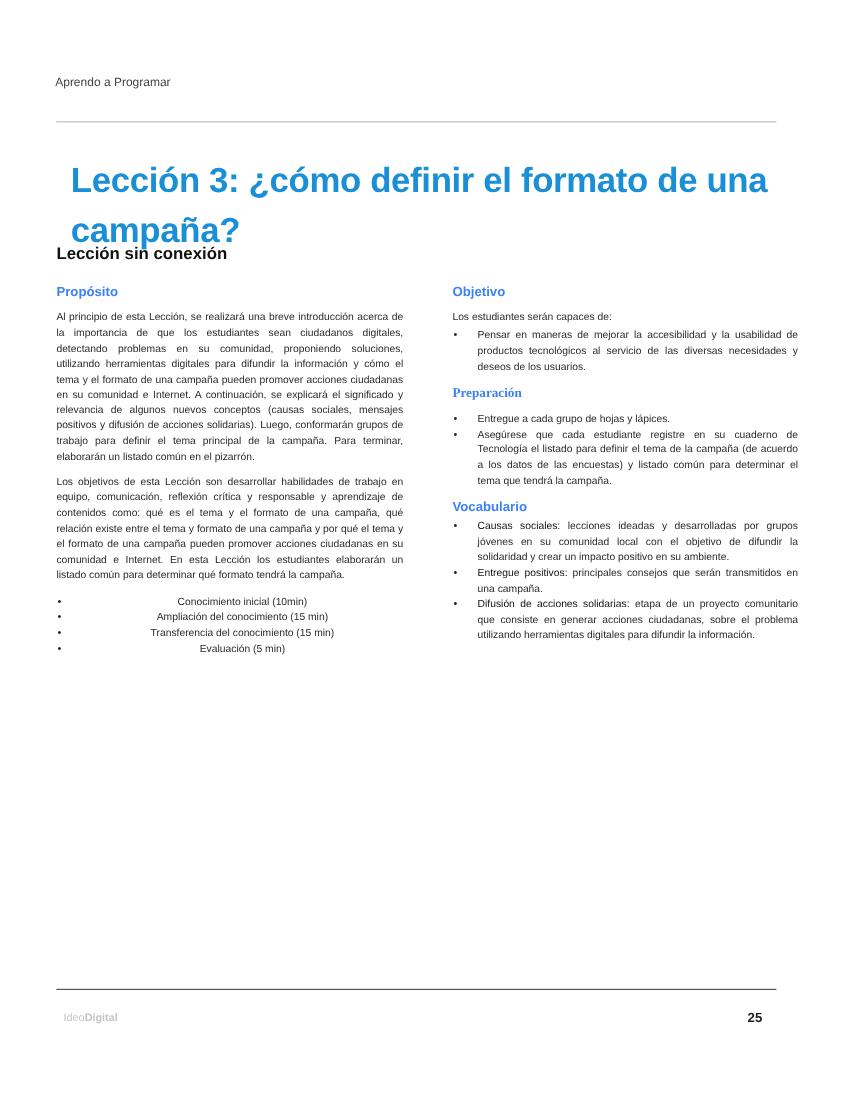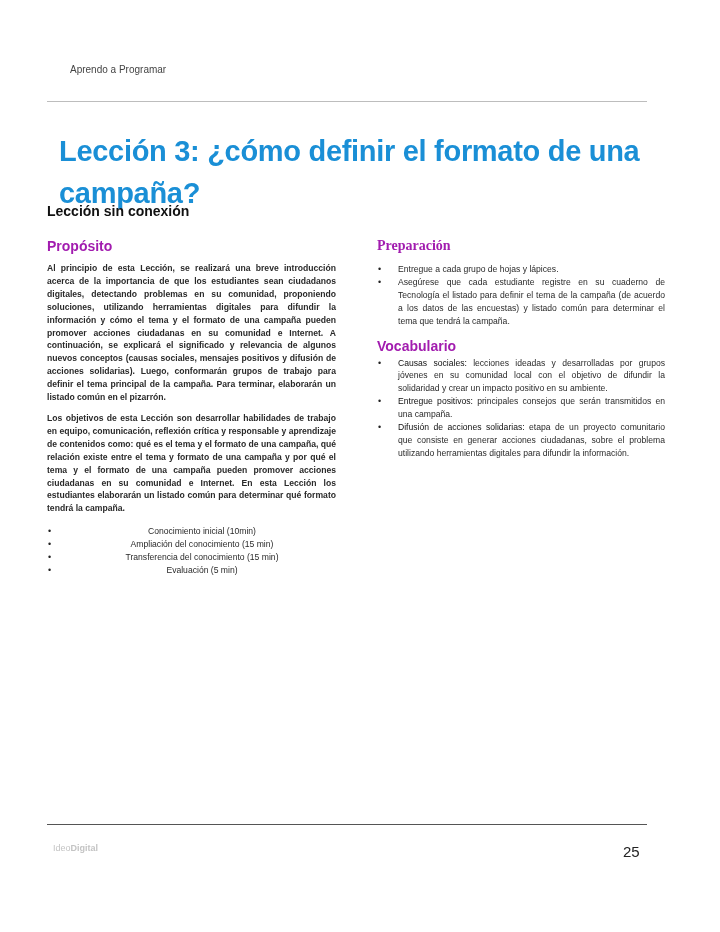--- a/index.html
+++ b/index.html
@@ -1,37 +1,37 @@
 <!DOCTYPE html>
 <html><head>
 <meta charset="utf-8">
 <style>
   html, body { margin: 0; padding: 0; background: #ffffff; }
   body { width: 720px; height: 932px; position: relative; overflow: hidden;
          font-family: "Liberation Sans", "DejaVu Sans", sans-serif; color: #222; }
-  .running-header { position: absolute; left: 70px; top: 64px; font-size: 10px; color: #444; }
+  .running-header { position: absolute; left: 46px; top: 64px; font-size: 10px; color: #444; }
   .rule-top { position: absolute; left: 47px; top: 101px; width: 600px; height: 1px; background: #bdbdbd; }
   .title { position: absolute; left: 47px; top: 118px; width: 620px; margin: 12px;
            font-size: 29px; line-height: 42px; font-weight: bold; color: #1a8fd6; letter-spacing: -0.3px; }
   .subtitle { position: absolute; left: 47px; top: 203px; font-size: 14px; font-weight: bold; color: #111; }
   .col { position: absolute; top: 238px; width: 289px; }
   .col.left { left: 47px; }
   .col.right { left: 377px; width: 288px; }
-  h2 { margin: 0 0 8px 0; font-size: 14px; font-weight: bold; color: #a21caf; }
-  p { margin: 0 0 8px 0; font-size: 8.6px; line-height: 12.9px; text-align: justify; color: #2a2a2a; font-weight: bold; }
+  h2 { margin: 0 0 8px 0; font-size: 11px; font-weight: bold; color: #3b82f6; }
+  p { margin: 0 0 8px 0; font-size: 8.6px; line-height: 12.9px; text-align: justify; color: #2a2a2a; }
   ul { margin: 0 0 10px 0; padding: 0; list-style: none; }
   li { position: relative; padding-left: 21px; font-size: 8.6px; line-height: 12.9px; text-align: justify; color: #2a2a2a; }
   li::before { content: "•"; position: absolute; left: 1px; top: 0; font-size: 9px; color: #222; }
   ul.seq li { text-align: center; }
   .sec { margin-bottom: 6px; }
   .term { font-weight: normal; color: #111; }
   .rule-bottom { position: absolute; left: 47px; top: 824px; width: 600px; height: 1px; background: #555; }
   .footer-brand { position: absolute; left: 53px; top: 843px; font-size: 9px; color: #c4c4c4; }
   .footer-brand .b { font-weight: bold; margin-top: 21px; }
-  .page-num { position: absolute; left: 623px; top: 843px; font-size: 15px; font-weight: normal; color: #222; }
+  .page-num { position: absolute; left: 623px; top: 843px; font-size: 11px; font-weight: bold; color: #222; }
 </style>
 </head>
 <body>
 
 <div class="running-header">Aprendo a Programar</div>
 <div class="rule-top"></div>
 
 <h1 class="title">Lección 3: ¿cómo definir el formato de una campaña?</h1>
 <div class="subtitle">Lección sin conexión</div>
 
@@ -46,20 +46,27 @@
       <li>Conocimiento inicial (10min)</li>
       <li>Ampliación del conocimiento (15 min)</li>
       <li>Transferencia del conocimiento (15 min)</li>
       <li>Evaluación (5 min)</li>
     </ul>
   </section>
 </div>
 
 <div class="col right">
   <section class="sec">
+    <h2>Objetivo</h2>
+    <p style="margin-bottom:2px;">Los estudiantes serán capaces de:</p>
+    <ul>
+      <li>Pensar en maneras de mejorar la accesibilidad y la usabilidad de productos tecnológicos al servicio de las diversas necesidades y deseos de los usuarios.</li>
+    </ul>
+  </section>
+  <section class="sec">
     <h2 style="margin-bottom:9px;font-family:Liberation Serif, serif;">Preparación</h2>
     <ul>
       <li>Entregue a cada grupo de hojas y lápices.</li>
       <li>Asegúrese que cada estudiante registre en su cuaderno de Tecnología el listado para definir el tema de la campaña (de acuerdo a los datos de las encuestas) y listado común para determinar el tema que tendrá la campaña.</li>
     </ul>
   </section>
   <section class="sec">
     <h2 style="margin-bottom:3px;">Vocabulario</h2>
     <ul>
       <li><span class="term">Causas sociales:</span><span> lecciones ideadas y desarrolladas por grupos jóvenes en su comunidad local con el objetivo de difundir la solidaridad y crear un impacto positivo en su ambiente.</span></li>

